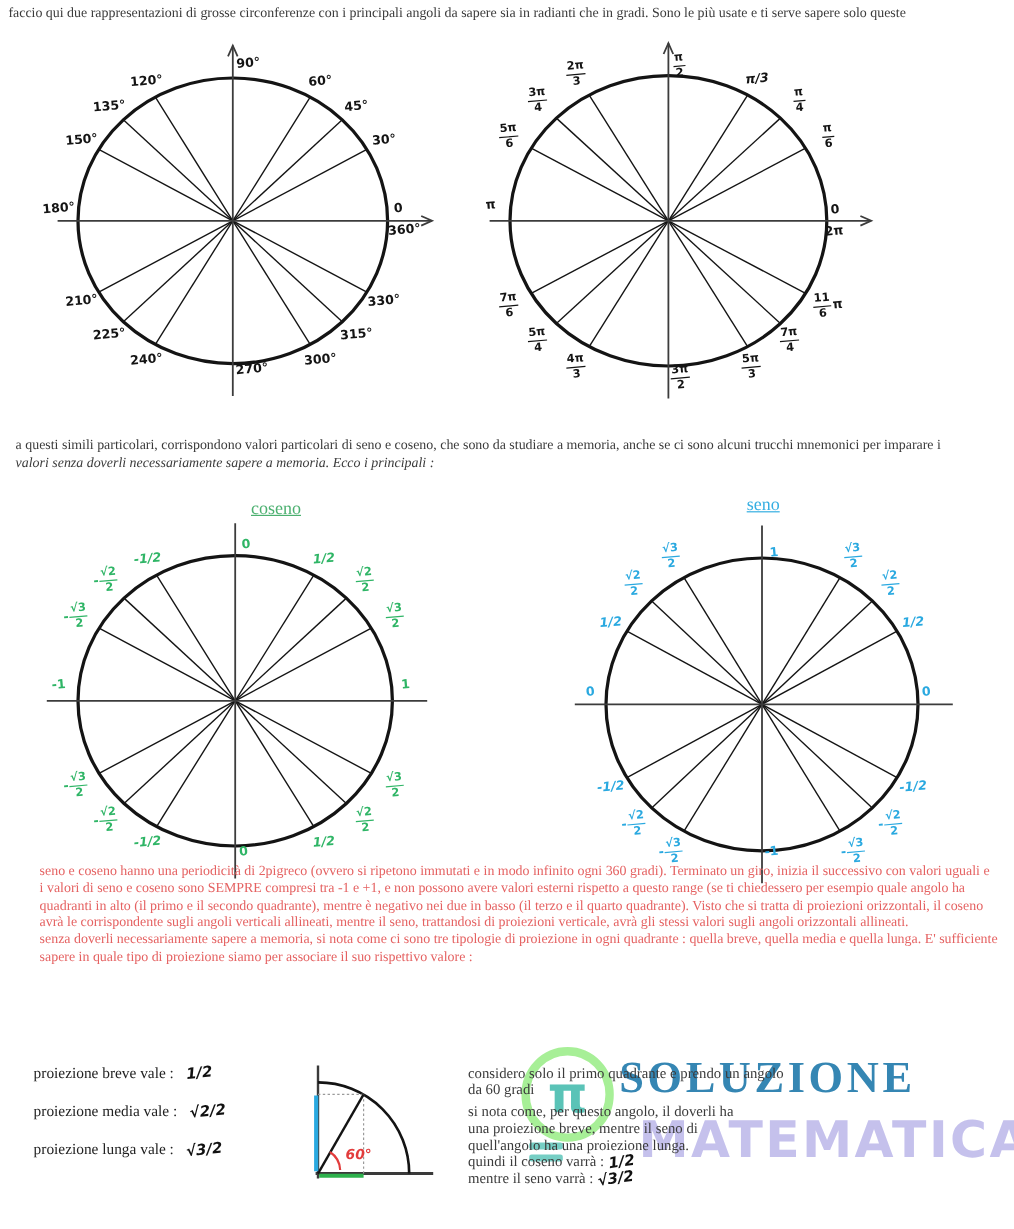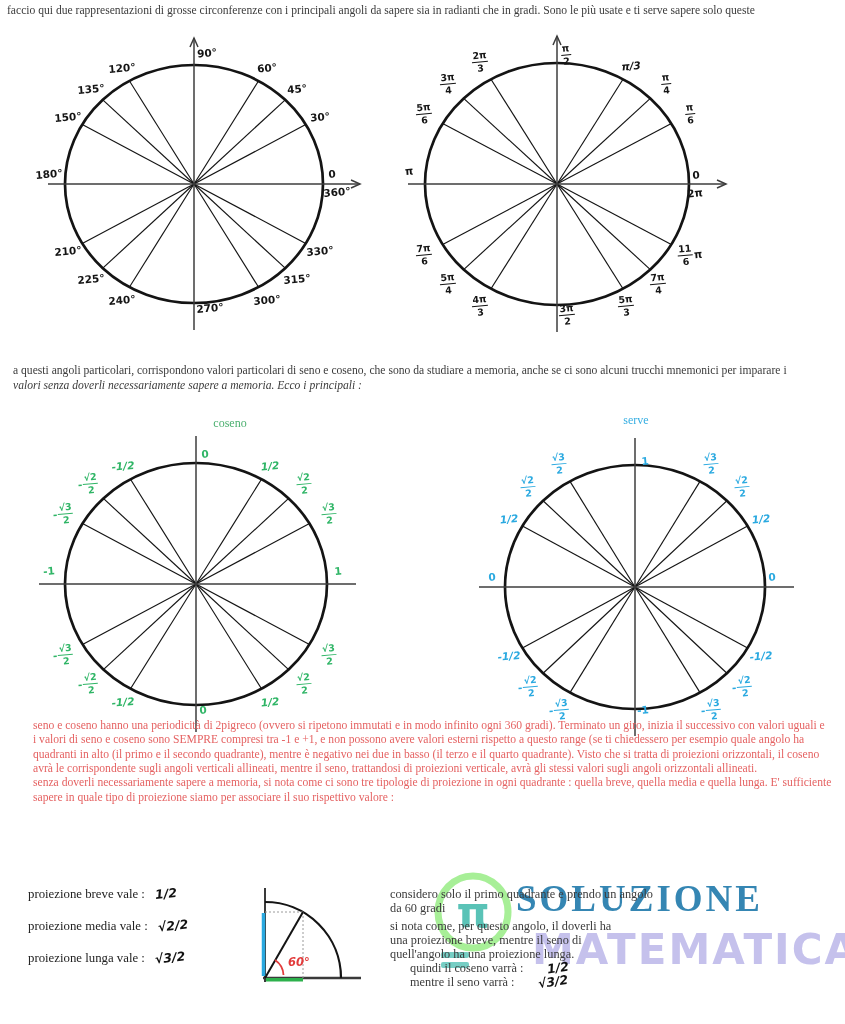--- a/index.html
+++ b/index.html
@@ -5,21 +5,21 @@
   html,body{margin:0;padding:0;background:#ffffff;}
   #page{position:relative;width:845px;height:1024px;background:#fff;overflow:hidden;
         font-family:"Liberation Serif",serif;color:#3b3b3b;}
   .abs{position:absolute;}
   
   .toptext{left:7px;top:4px;width:834px;font-size:11.6px;line-height:14px;z-index:2;}
   .mid{left:13px;font-size:11.6px;line-height:14px;z-index:2;}
   .mid.l1{top:364px;} .mid.l2{top:378.5px;font-style:italic;}
   .redpara{left:4px;top:719px;width:838px;z-index:2;margin-left:29px;}
   .redpara div{font-size:11.6px;line-height:14.35px;color:#e56262;}
-  .ctitle{transform:translateX(-50%);font-size:12px;z-index:2;}
+  .ctitle{transform:translateX(-50%);font-size:15px;z-index:2;text-decoration:underline;}
   .ctitle.cos{left:230px;top:416px;color:#4cb070;}
   .ctitle.sin{left:636px;top:413px;color:#35aee2;}
   
   #geo{position:absolute;left:0;top:0;z-index:1;pointer-events:none;}
   #labels{position:absolute;left:0;top:0;width:845px;height:1024px;z-index:3;pointer-events:none;}
   .clabel{position:absolute;transform:translate(-50%,-50%) rotate(-5deg);
           font-family:"DejaVu Sans",sans-serif;font-weight:bold;font-size:10.5px;
           line-height:1;display:flex;align-items:center;gap:1px;white-space:nowrap;}
   .clabel.slant{font-style:italic;}
   .frac{display:inline-flex;flex-direction:column;align-items:center;font-size:9.5px;line-height:1.05;}
@@ -30,21 +30,21 @@
   .proj .pvalue{font-family:"DejaVu Sans",sans-serif;font-weight:bold;font-style:italic;
                 font-size:12.5px;color:#111;margin-left:10px;display:inline-block;transform:rotate(-6deg);}
   .proj.r1{top:886px;} .proj.r2{top:918px;} .proj.r3{top:950px;}
   
   .quarter{left:255px;top:886px;z-index:2;}
   .anglelabel{left:288px;top:955px;font-family:"DejaVu Sans",sans-serif;font-weight:bold;
               font-style:italic;font-size:11.5px;color:#e23c3c;z-index:3;}
   
   .explain{left:390px;top:887px;font-size:12.3px;line-height:14px;color:#3b3b3b;z-index:2;}
   .explain .gap{margin-top:4px;}
-  .vrow{display:flex;align-items:center;gap:24px;margin-left:20px;}
+  .vrow{display:flex;align-items:center;gap:4px;}
   .hand{font-family:"DejaVu Sans",sans-serif;font-weight:bold;font-style:italic;
         font-size:12.5px;color:#111;display:inline-block;transform:rotate(-8deg);}
   
   .watermark{left:432px;top:868px;width:420px;height:124px;z-index:0;}
   .wm1{position:absolute;left:84px;top:12px;font-family:Liberation Serif, serif;font-weight:bold;
        font-size:37px;letter-spacing:3px;color:#0369a1;opacity:.8;line-height:1;}
   .wm2{position:absolute;left:100px;top:61px;font-family:"DejaVu Sans",sans-serif;font-weight:bold;
        font-size:42px;letter-spacing:2px;color:#b7b2e8;opacity:.8;line-height:1;}
 </style>
 </head>
@@ -347,25 +347,25 @@
       <div class="clabel" style="left: 559px; top: 464.024px; color: rgb(42, 169, 224);">
         <span class="frac">
           <span class="num">√3</span>
           <span class="den">2</span>
         </span>
       </div>
     </div>
 
   <div class="abs toptext">faccio qui due rappresentazioni di grosse circonferenze con i principali angoli da sapere sia in radianti che in gradi. Sono le più usate e ti serve sapere solo queste</div>
 
-  <div class="abs mid l1">a questi angoli particolari, corrispondono valori particolari di seno e coseno, che sono da studiare a memoria, anche se ci sono alcuni trucchi mnemonici per imparare i</div>
+  <div class="abs mid l1">a questi simili particolari, corrispondono valori particolari di seno e coseno, che sono da studiare a memoria, anche se ci sono alcuni trucchi mnemonici per imparare i</div>
   <div class="abs mid l2">valori senza doverli necessariamente sapere a memoria. Ecco i principali :</div>
 
   <div class="abs ctitle cos">coseno</div>
-  <div class="abs ctitle sin">serve</div>
+  <div class="abs ctitle sin">seno</div>
 
   <div class="abs redpara">
     <div>seno e coseno hanno una periodicità di 2pigreco (ovvero si ripetono immutati e in modo infinito ogni 360 gradi). Terminato un giro, inizia il successivo con valori uguali e</div>
     <div>i valori di seno e coseno sono SEMPRE compresi tra -1 e +1, e non possono avere valori esterni rispetto a questo range (se ti chiedessero per esempio quale angolo ha</div>
     <div>quadranti in alto (il primo e il secondo quadrante), mentre è negativo nei due in basso (il terzo e il quarto quadrante). Visto che si tratta di proiezioni orizzontali, il coseno</div>
     <div>avrà le corrispondente sugli angoli verticali allineati, mentre il seno, trattandosi di proiezioni verticale, avrà gli stessi valori sugli angoli orizzontali allineati.</div>
     <div>senza doverli necessariamente sapere a memoria, si nota come ci sono tre tipologie di proiezione in ogni quadrante : quella breve, quella media e quella lunga. E' sufficiente</div>
     <div>sapere in quale tipo di proiezione siamo per associare il suo rispettivo valore :</div>
   </div>
 

